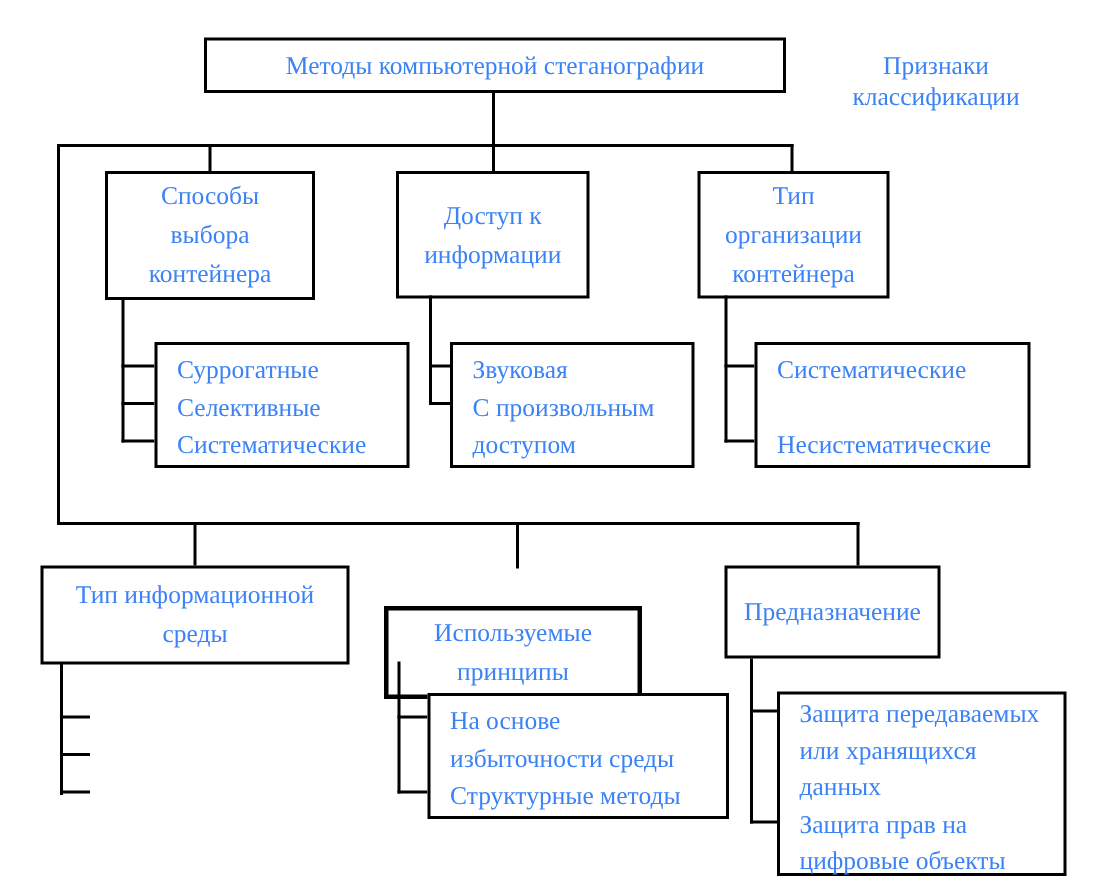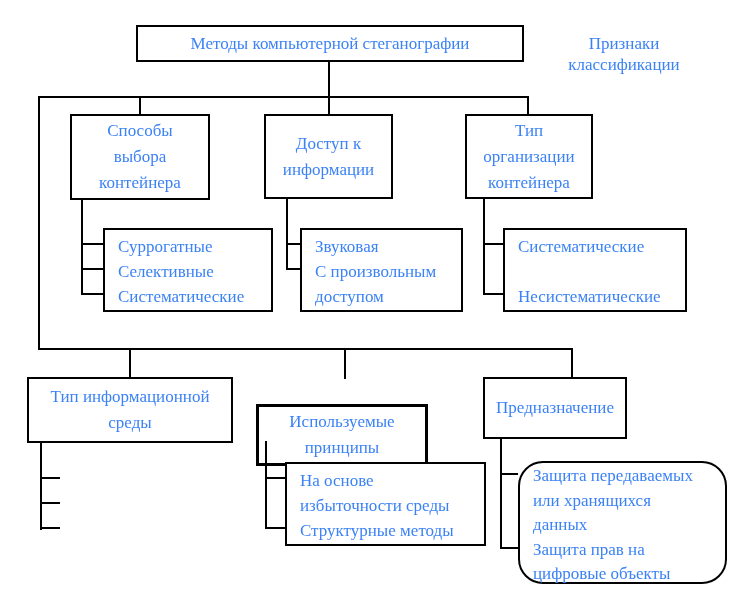--- a/index.html
+++ b/index.html
@@ -137,21 +137,21 @@
 
   <div class="ln" style="left:500px; top:439px; width:2px; height:110px;"></div>
   <div class="ln" style="left:500px; top:473px; width:18px; height:2px;"></div>
   <div class="ln" style="left:500px; top:547px; width:18px; height:2px;"></div>
 
   <div class="box leaf" style="left:285px; top:462px; width:201px; height:84px;">
     <div class="item">На основе
 избыточности среды</div>
     <div class="item">Структурные методы</div>
   </div>
-  <div class="box leaf leaf-tall" style="left:518px; top:461px; width:209px; height:123px;border-radius:25px;">
+  <div class="box leaf leaf-tall" style="left:518px; top:461px; width:193px; height:123px;">
     <div class="item">Защита передаваемых
 или хранящихся
 данных</div>
     <div class="item">Защита прав на
 цифровые объекты</div>
   </div>
 
 </div>
 
 </body></html>

